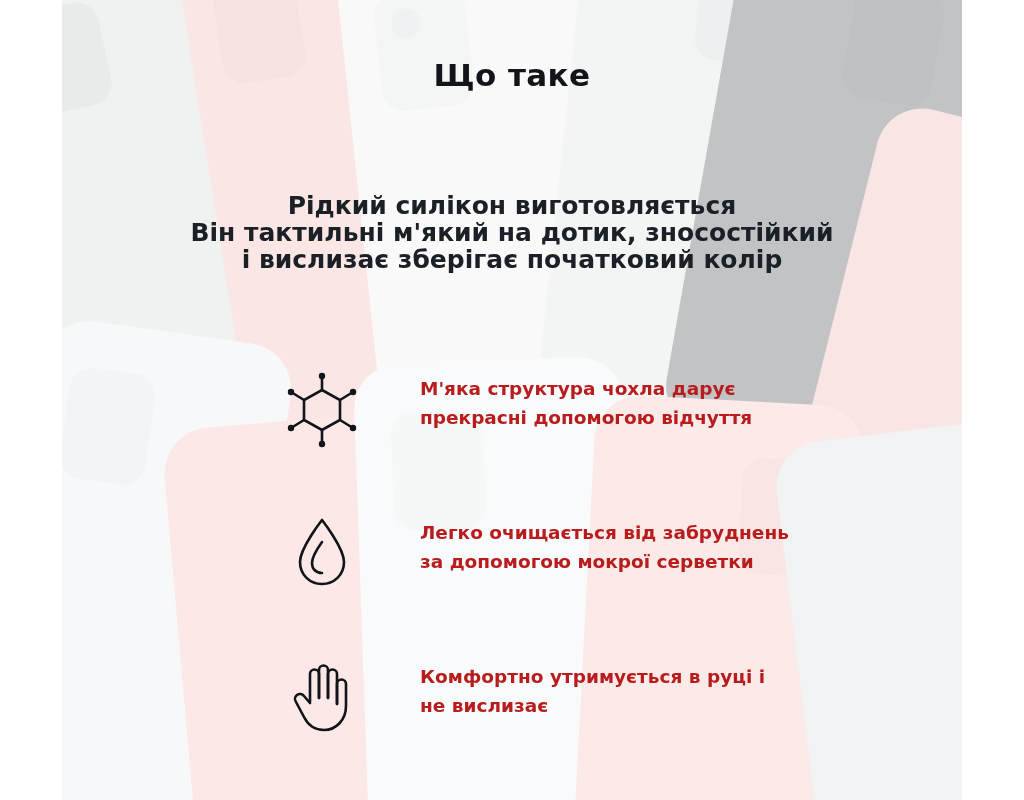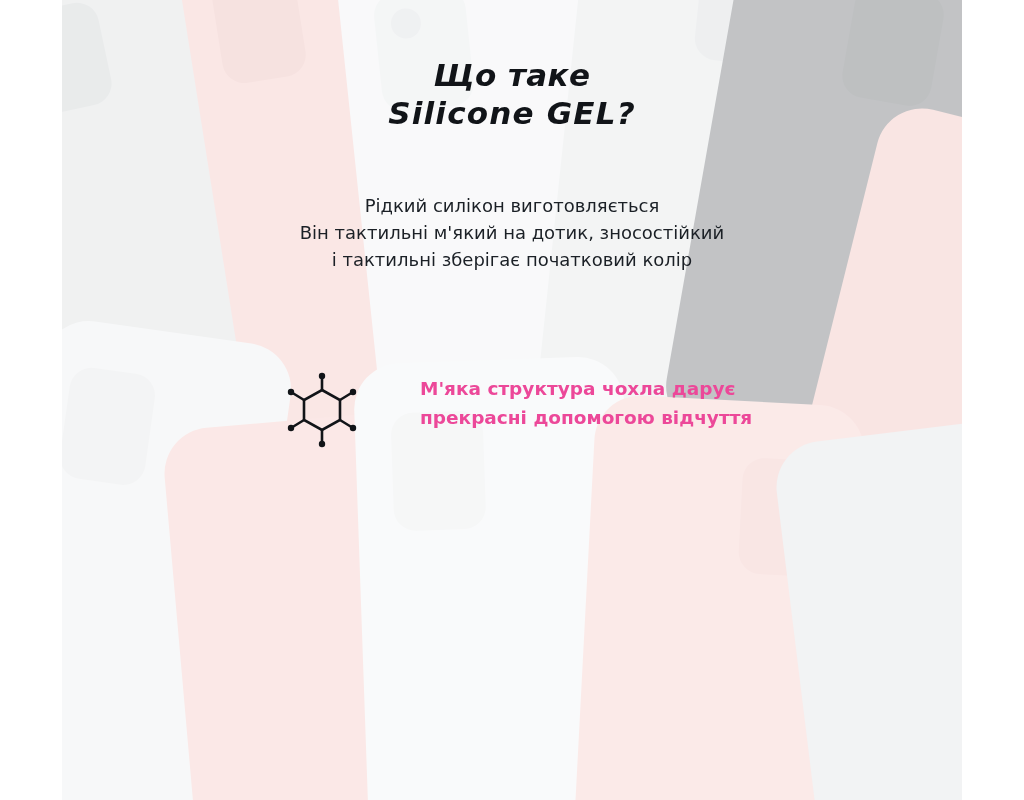--- a/index.html
+++ b/index.html
@@ -81,40 +81,39 @@
   }
 
   .title {
     position: absolute;
     left: 0;
     top: 56px;
     width: 900px;
     text-align: center;
     color: #111418;
     font-weight: bold;
-    font-style: italic;
     font-size: 31px;
     line-height: 38px;
     letter-spacing: 0.4px;
   }
   .title .l2 {
     display: block;
     font-size: 31px;
     letter-spacing: 1.2px;
   }
 
   .lead {
     position: absolute;
     left: 0;
     top: 192px;
     width: 900px;
     text-align: center;
     color: #1b2026;
-    font-weight: normal;
-    font-size: 18px;
+    font-weight: bold;
+    font-size: 25px;
     line-height: 27px;
   }
   .lead div { white-space: nowrap; }
 
   .features {
     position: absolute;
     left: 218px;
     top: 360px;
     width: 640px;
   }
@@ -127,21 +126,21 @@
     left: 0;
     top: 8px;
     width: 84px;
     height: 84px;
   }
   .feature .txt {
     position: absolute;
     left: 140px;
     top: 14px;
     width: 470px;
-    color: #ec4899;
+    color: #b91c1c;
     font-weight: bold;
     font-size: 18.5px;
     line-height: 29px;
   }
   .feature .txt div { white-space: nowrap; }
 </style>
 </head>
 <body>
 
 <div id="poster">
@@ -180,27 +179,26 @@
 
   <div class="veil"></div>
 
   <div class="margin-left"></div>
   <div class="margin-right"></div>
 
   <div class="content">
 
     <div class="title">
       <span>Що таке</span>
-      <span class="l2">Silicone GEL?</span>
     </div>
 
     <div class="lead">
       <div>Рідкий силікон виготовляється</div>
       <div>Він тактильні м'який на дотик, зносостійкий</div>
-      <div>і тактильні зберігає початковий колір</div>
+      <div>і вислизає зберігає початковий колір</div>
     </div>
 
     <div class="features">
 
       <div class="feature">
         <div class="ico">
           <svg viewBox="0 0 84 84" width="84" height="84" fill="none" stroke="#111418" stroke-width="2.6" stroke-linecap="round">
             <polygon points="42,22 60,32 60,52 42,62 24,52 24,32" fill="none"></polygon>
             <line x1="42" y1="22" x2="42" y2="8"></line>
             <line x1="60" y1="32" x2="73" y2="24"></line>
@@ -215,17 +213,43 @@
             <circle cx="11" cy="60" r="3.2" fill="#111418" stroke="none"></circle>
             <circle cx="11" cy="24" r="3.2" fill="#111418" stroke="none"></circle>
           </svg>
         </div>
         <div class="txt">
           <div>М'яка структура чохла дарує</div>
           <div>прекрасні допомогою відчуття</div>
         </div>
       </div>
 
-
+      <div class="feature">
+        <div class="ico">
+          <svg viewBox="0 0 84 84" width="84" height="84" fill="none" stroke="#111418" stroke-width="2.6" stroke-linecap="round" stroke-linejoin="round">
+            <path d="M42 8 C42 8 20 36 20 50 C20 63 30 72 42 72 C54 72 64 63 64 50 C64 36 42 8 42 8 Z"></path>
+            <path d="M42 30 C42 30 32 44 32 51 C32 57 36 61 42 61"></path>
+          </svg>
+        </div>
+        <div class="txt">
+          <div>Легко очищається від забруднень</div>
+          <div>за допомогою мокрої серветки</div>
+        </div>
+      </div>
+
+      <div class="feature">
+        <div class="ico">
+          <svg viewBox="0 0 84 84" width="84" height="84" fill="none" stroke="#111418" stroke-width="2.6" stroke-linecap="round" stroke-linejoin="round">
+            <path d="M30 46 V18 a4.5 4.5 0 0 1 9 0 v24"></path>
+            <path d="M39 42 V14 a4.5 4.5 0 0 1 9 0 v28"></path>
+            <path d="M48 42 V18 a4.5 4.5 0 0 1 9 0 v30"></path>
+            <path d="M57 48 V28 a4.5 4.5 0 0 1 9 0 v22 c0 14 -10 24 -22 24 c-10 0 -16 -5 -20 -13 l-8 -15 a5 5 0 0 1 8 -6 l6 7"></path>
+          </svg>
+        </div>
+        <div class="txt">
+          <div>Комфортно утримується в руці і</div>
+          <div>не вислизає</div>
+        </div>
+      </div>
 
     </div>
   </div>
 </div>
 
 </body></html>

